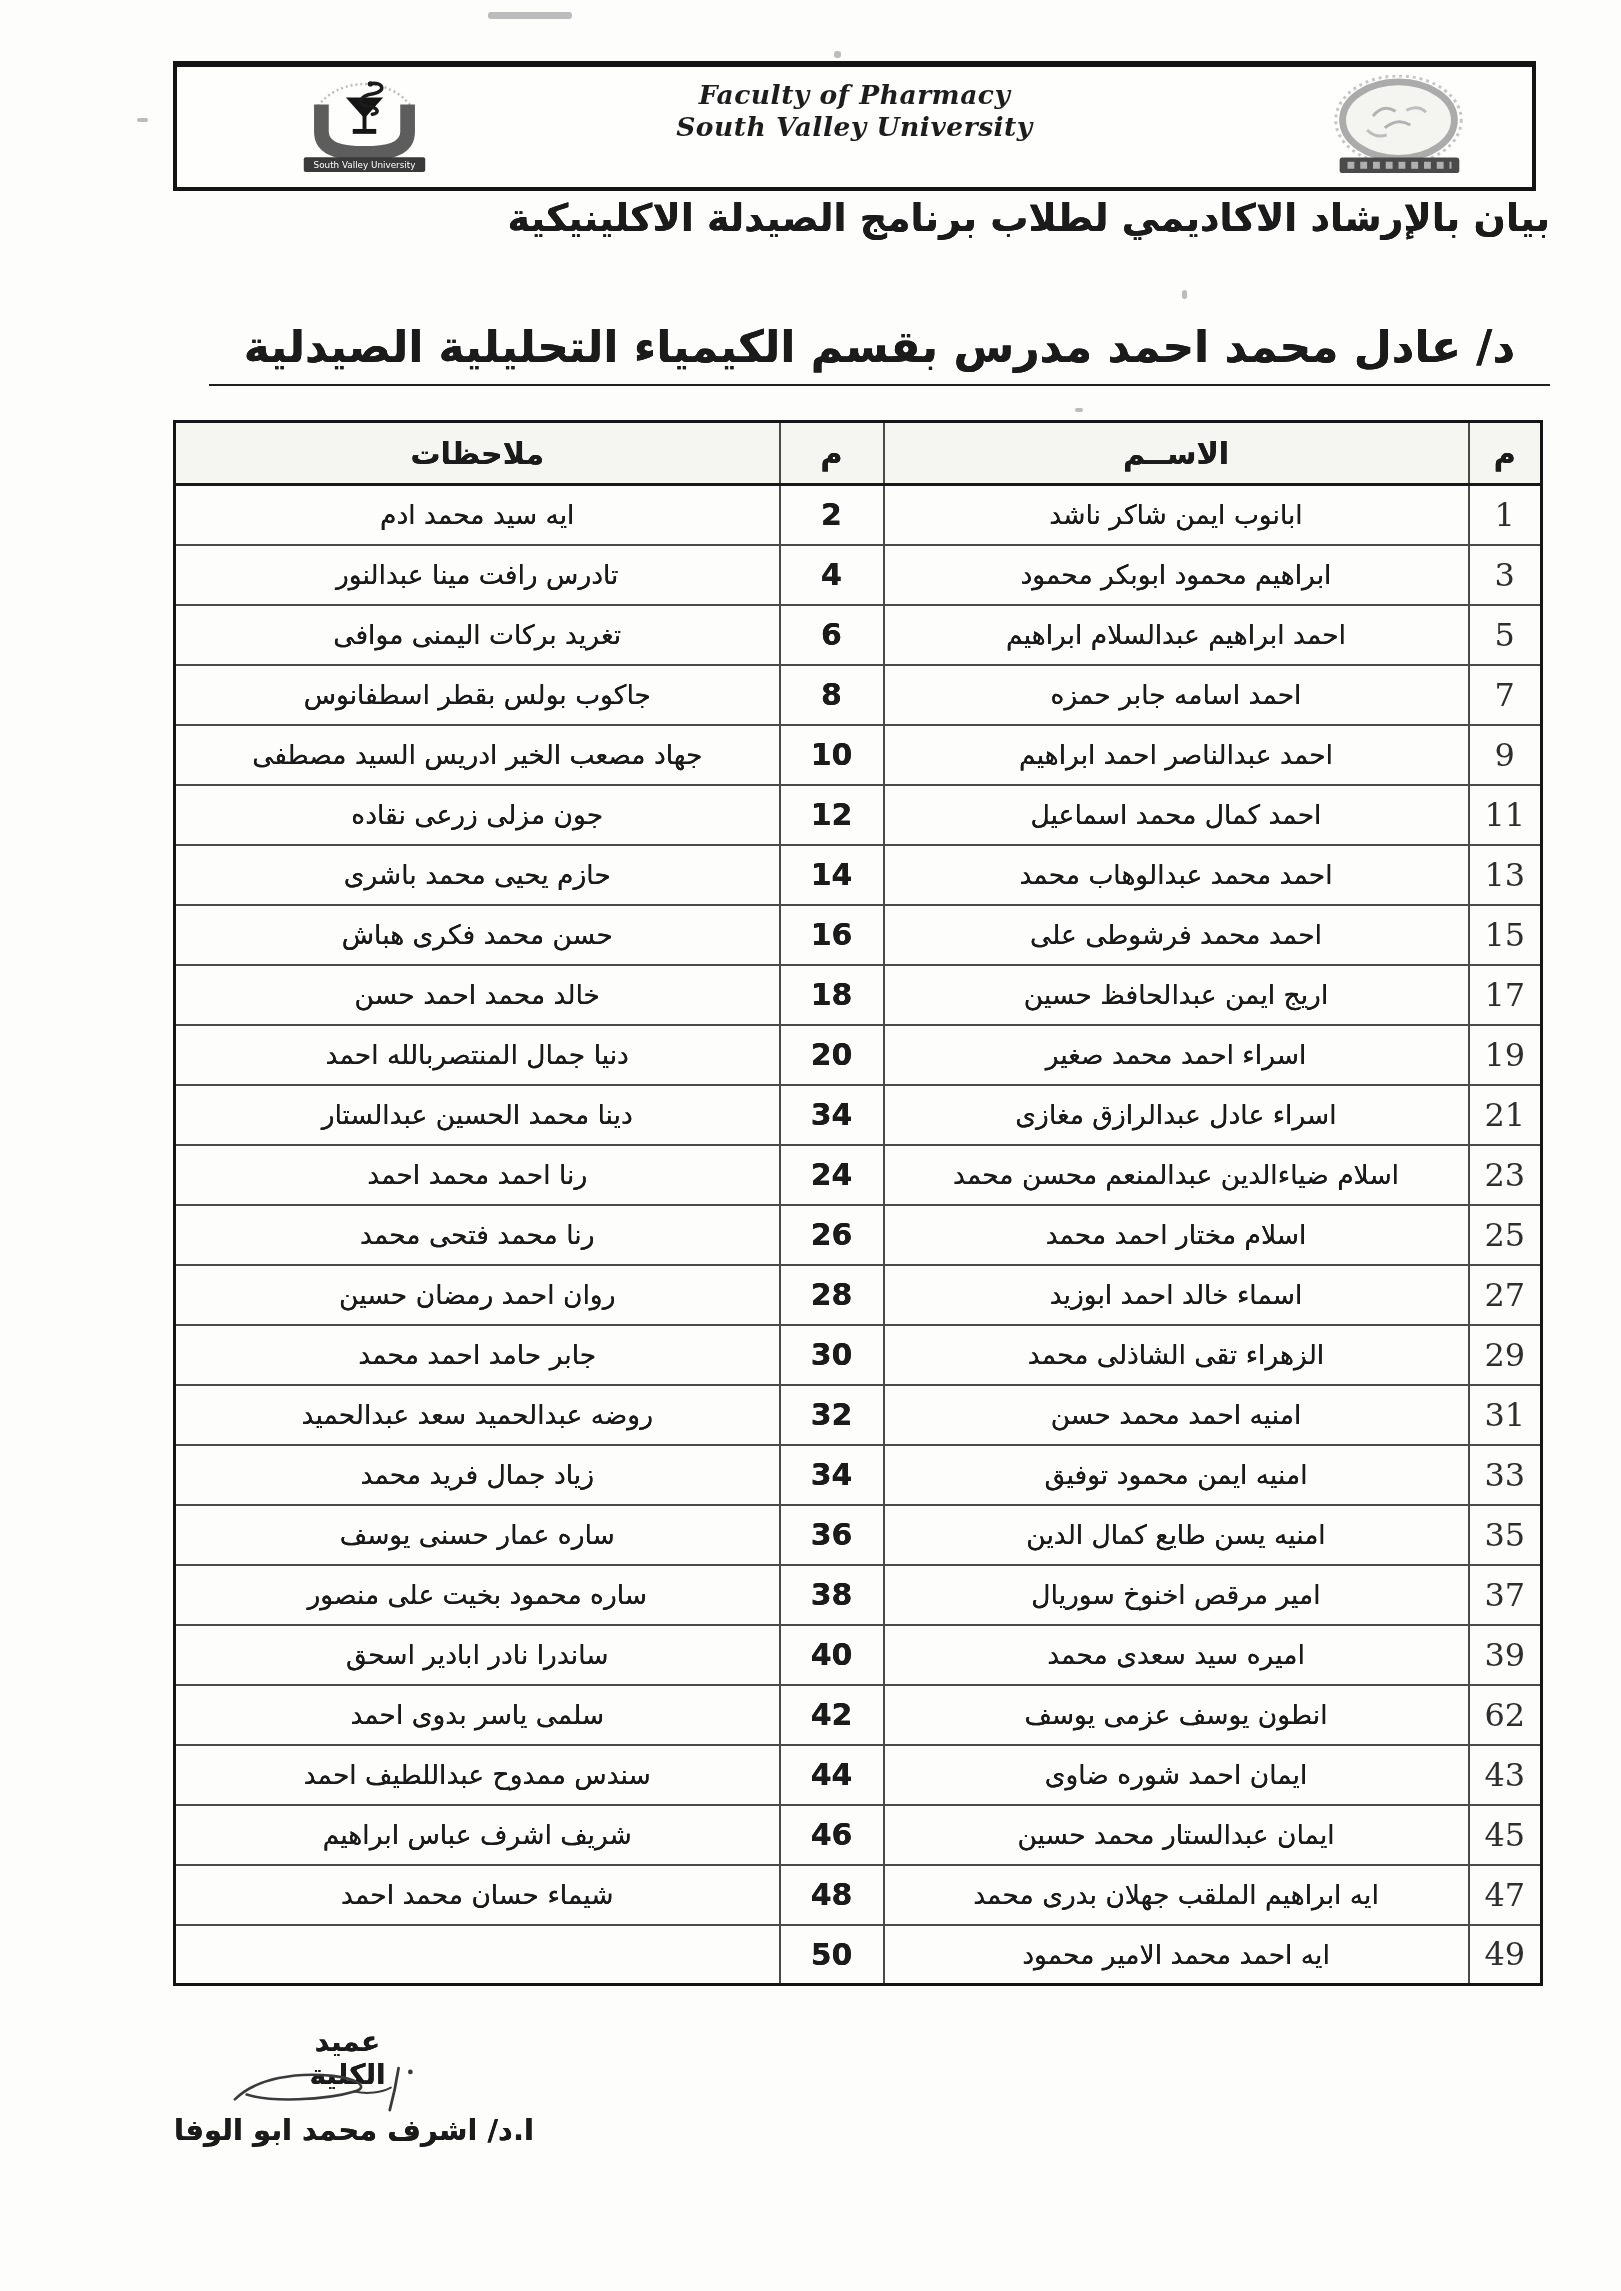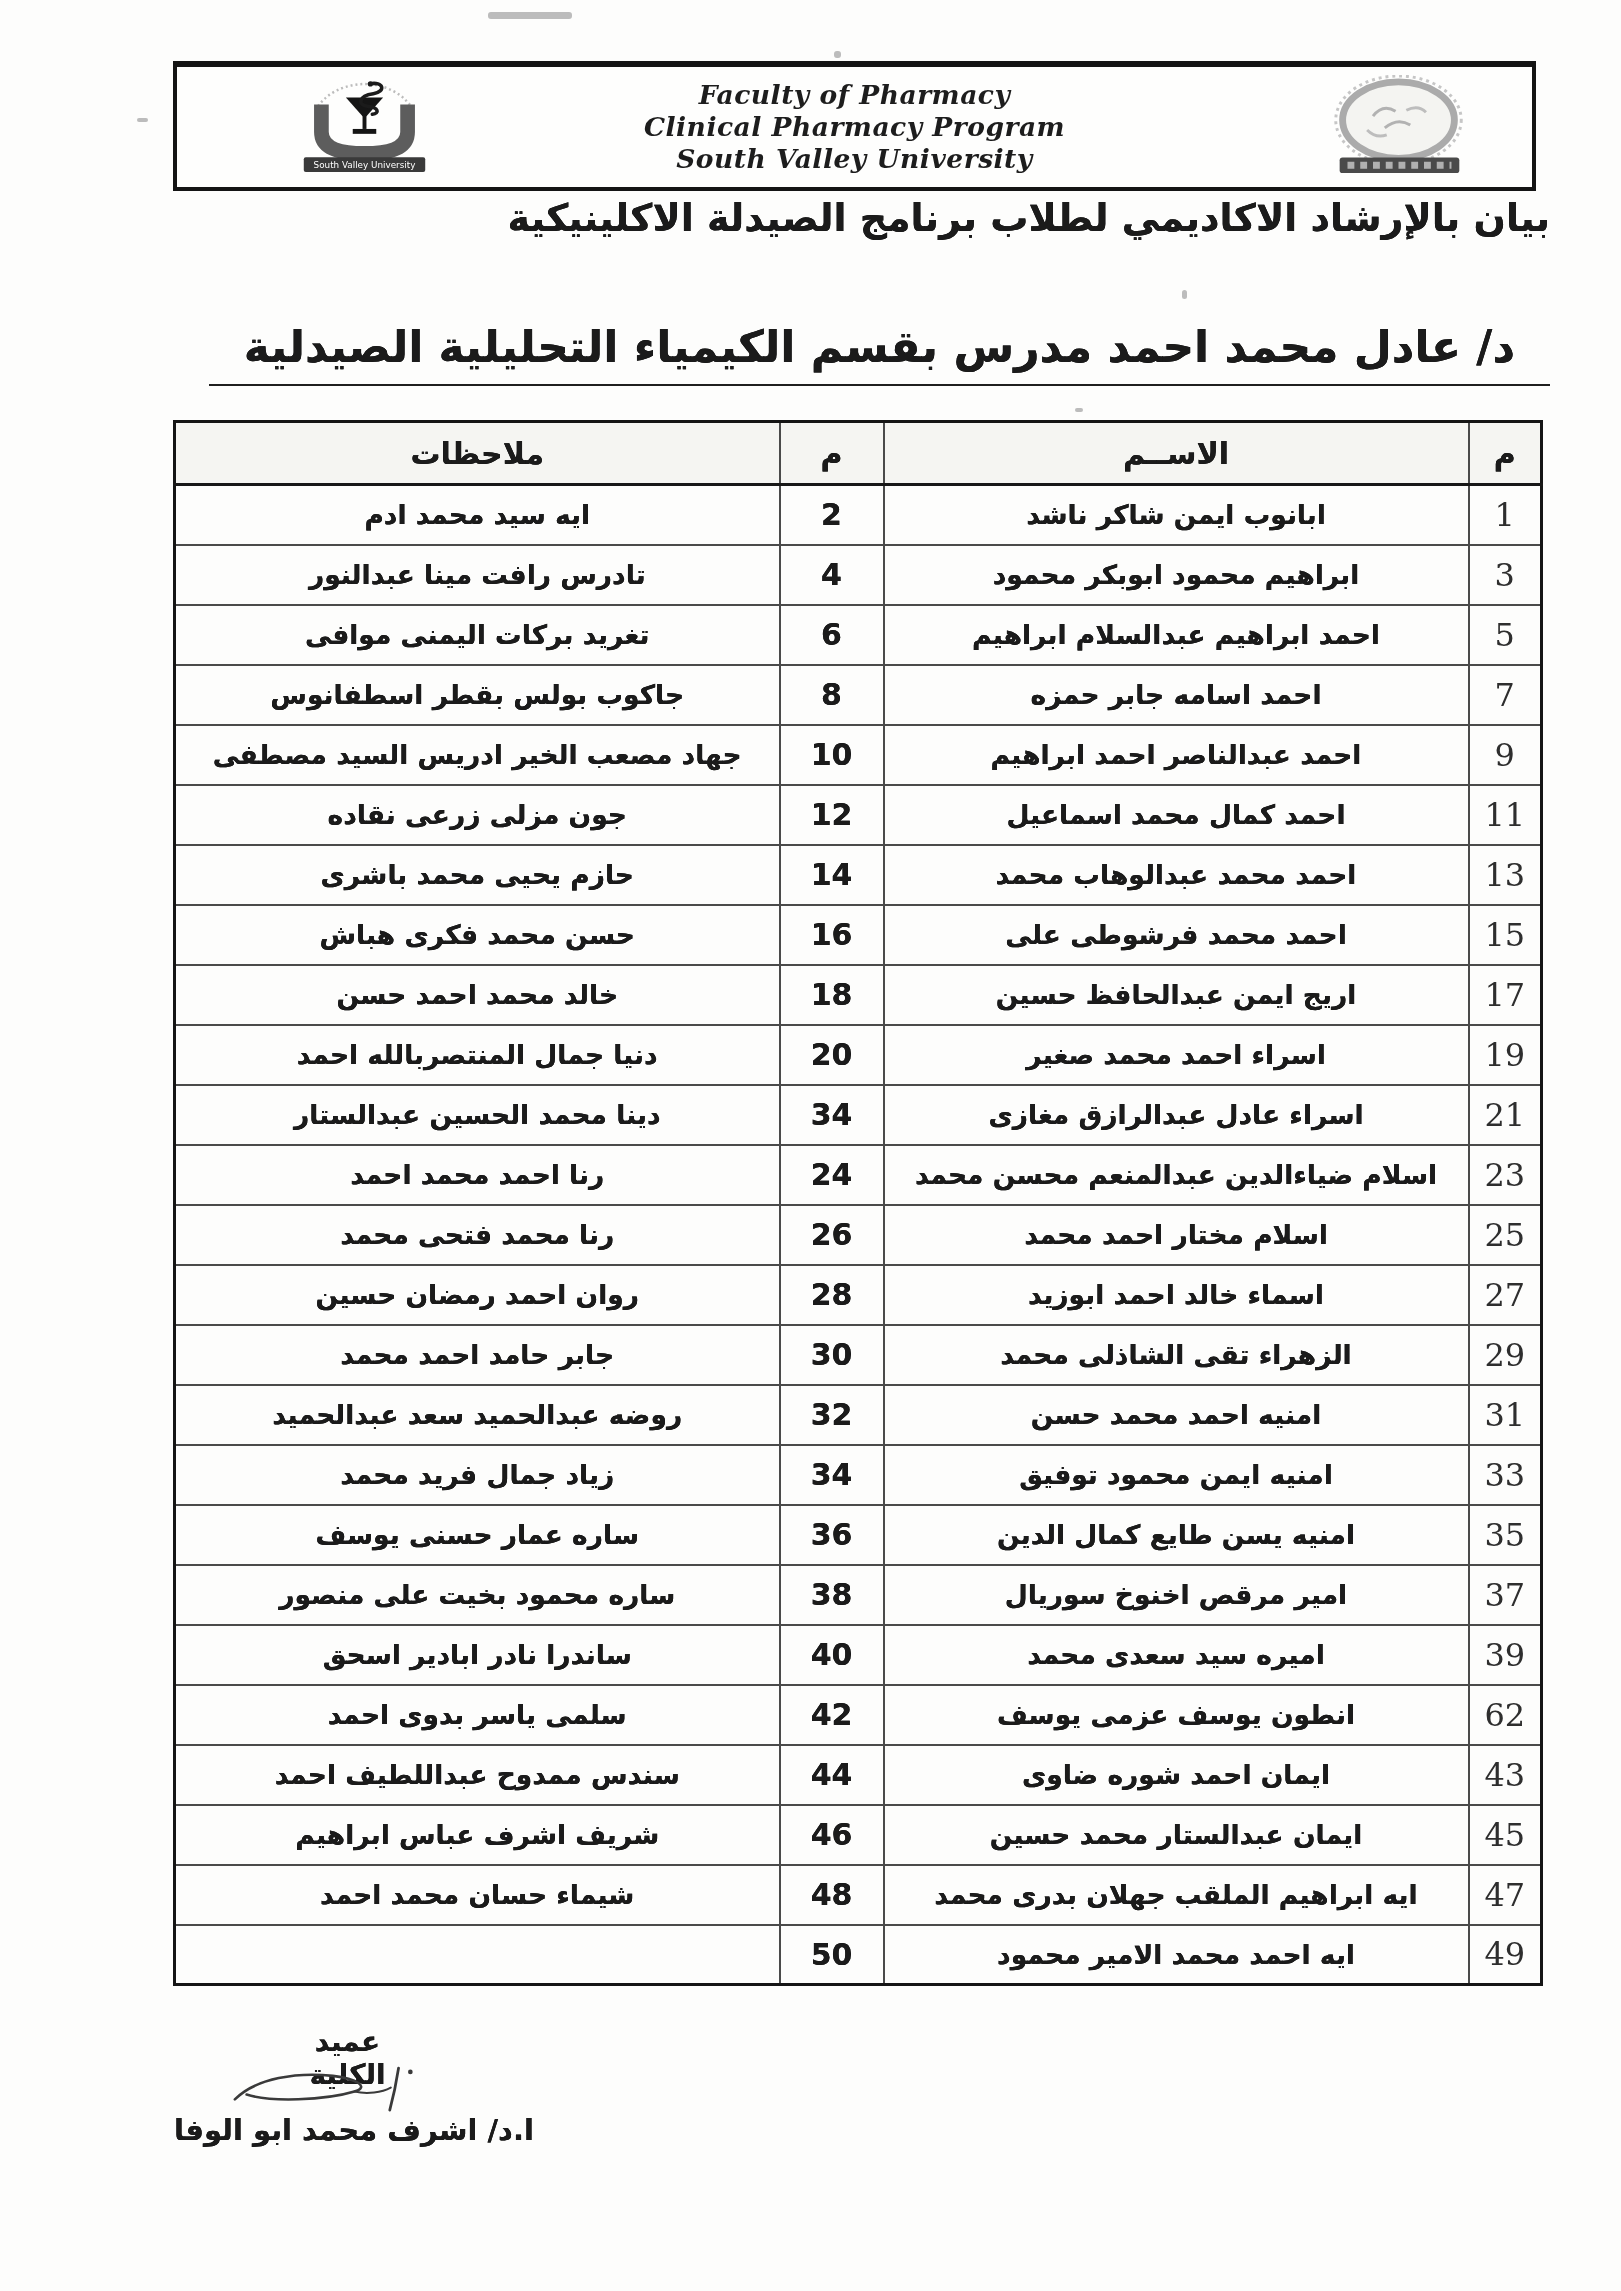--- a/index.html
+++ b/index.html
@@ -39,21 +39,21 @@
     border-collapse:collapse; table-layout:fixed; direction:rtl;
     border:3.9px solid #151515;
   }
   table.roster th, table.roster td {
     border:2px solid #4a4a4a; text-align:center; vertical-align:middle;
     padding:0 5.9px; overflow:hidden;
   }
   table.roster thead tr { height:63px; background:#f5f5f2; }
   table.roster thead th { font-size:30px; font-weight:bold; border-bottom:3.9px solid #181818; text-shadow:0 0 0.5px #000; }
   table.roster tbody tr { height:60px; }
-  td.c-name, td.c-notes { font-size:26.5px; font-weight:bold; text-shadow:0 0 0.4px #000; }
+  td.c-name, td.c-notes { font-size:26.5px; font-weight:normal; text-shadow:0 0 0.4px #000; }
   td.c-num-odd { font-family:"DejaVu Serif", serif; font-weight:400; font-size:32px; color:#2e2e2e; }
   td.c-num-even { font-size:30px; font-weight:bold; text-shadow:0 0 0.5px #000; }
 
   
   .dean-title { position:absolute; top:2025px; left:274px; width:147px; text-align:center; font-size:28px; font-weight:bold; direction:rtl; text-shadow:0 0 0.5px #000; }
   .signature  { position:absolute; top:2064px; left:227px; width:251px; height:61px; }
   .dean-name  { position:absolute; top:2113px; left:174px; font-size:29px; font-weight:bold; direction:rtl; text-shadow:0 0 0.4px #000; }
 </style>
 </head>
 <body>
@@ -77,21 +77,20 @@
         <path d="M63,51 L87,51 L87,56 L63,56 Z" fill="#151515"></path>
         <path d="M80,5 C95,2 97,13 84,15 C69,17 67,27 79,28 C89,29 91,35 83,36" stroke="#1b1b1b" stroke-width="3.6" fill="none" stroke-linecap="round"></path>
         <circle cx="81" cy="5" r="2.6" fill="#1b1b1b"></circle>
         <rect x="13" y="80" width="124" height="15" rx="2" fill="#3a3a3a"></rect>
         <text x="75" y="91" text-anchor="middle" font-size="9" fill="#ffffff" font-family="DejaVu Sans, sans-serif">South Valley University</text>
       </svg>
     </div>
 
     <div class="header-text">
       <div class="hline">Faculty of Pharmacy</div>
-      <div class="hline">Clinical Pharmacy Program</div>
       <div class="hline">South Valley University</div>
     </div>
 
     <div class="logo-right">
       <svg width="153" height="102" viewBox="0 0 156 104">
         <ellipse cx="78" cy="46" rx="64" ry="45" stroke="#c6c6c6" stroke-width="3" stroke-dasharray="3,4" fill="none"></ellipse>
         <ellipse cx="78" cy="46" rx="57" ry="39" fill="#f4f4f1" stroke="#ababab" stroke-width="7"></ellipse>
         <path d="M52,42 q10,-13 23,-5" stroke="#b2b2b2" stroke-width="3" fill="none"></path>
         <path d="M64,54 q13,-11 26,-3" stroke="#b2b2b2" stroke-width="3" fill="none"></path>
         <path d="M46,56 q9,9 20,5" stroke="#bdbdbd" stroke-width="3" fill="none"></path>

